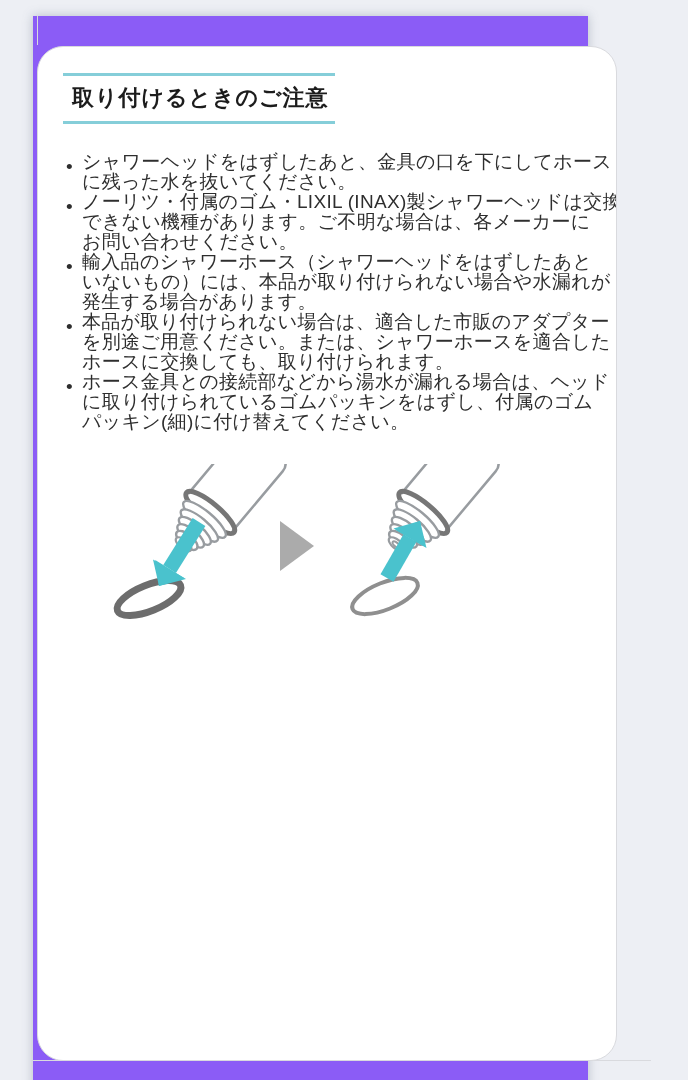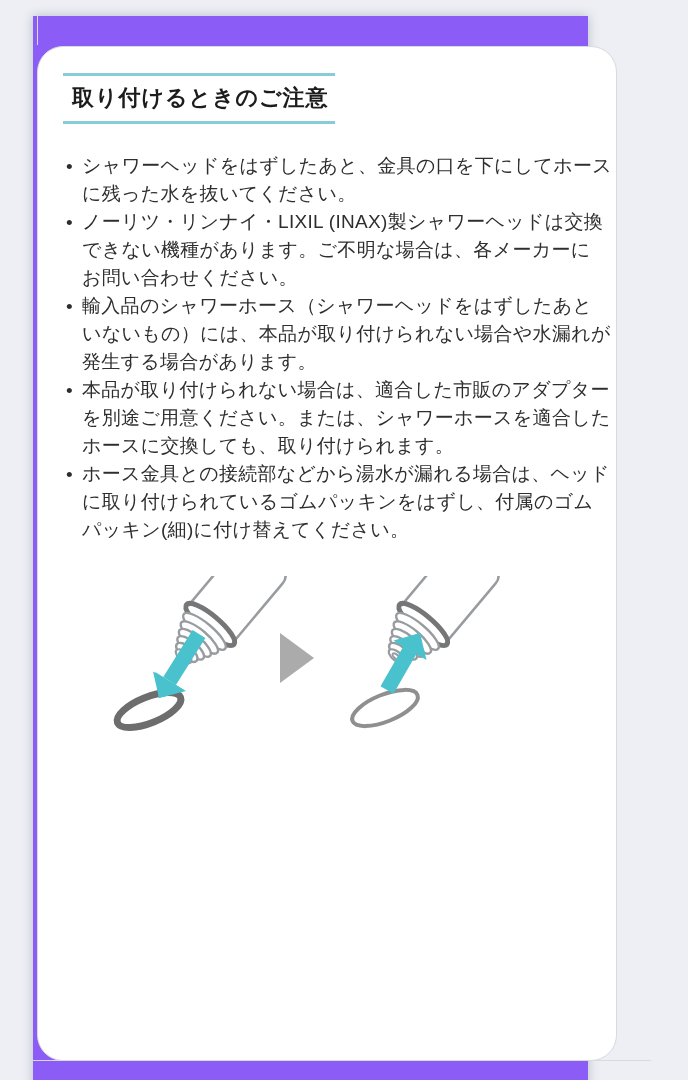--- a/index.html
+++ b/index.html
@@ -26,21 +26,21 @@
     display:inline-block; margin:26px 0 0 0;
     border-top:3px solid var(--heading-rule,#85ced9);
     border-bottom:3px solid var(--heading-rule,#85ced9);
     padding:7px 6px 8px 9px;
     font-size:22px; font-weight:bold; letter-spacing:1px; color:#1c1c1c;
   }
   .notes { margin:28px 0 0 3px; padding:0; list-style:none; }
   .note { display:flex; align-items:flex-start; }
   .bullet { flex:none; width:16px; font-size:19px; line-height:30px; color:var(--text,#2e2e2e); }
   .note-text {
-    font-size:19px; line-height:28px; letter-spacing:0.3px;
+    font-size:19px; line-height:20px; letter-spacing:0.3px;
     color:var(--text,#2e2e2e); white-space:pre;
   }
   .figure { margin:32px 0 0 44px; width:440px; height:170px; }
   .figure svg { display:block; }
 </style>
 </head>
 <body>
 
 <div class="page">
   <div class="sheet">
@@ -53,21 +53,21 @@
       <h2 class="heading">取り付けるときのご注意</h2>
 
       <ul class="notes">
         <li class="note">
           <span class="bullet">•</span>
           <span class="note-text">シャワーヘッドをはずしたあと、金具の口を下にしてホース
 に残った水を抜いてください。</span>
         </li>
         <li class="note">
           <span class="bullet">•</span>
-          <span class="note-text">ノーリツ・リンナイ・LIXIL (INAX)製シャワーヘッドは交換
+          <span class="note-text">ノーリツ・付属のゴム・LIXIL (INAX)製シャワーヘッドは交換
 できない機種があります。ご不明な場合は、各メーカーに
 お問い合わせください。</span>
         </li>
         <li class="note">
           <span class="bullet">•</span>
           <span class="note-text">輸入品のシャワーホース（シャワーヘッドをはずしたあと
 いないもの）には、本品が取り付けられない場合や水漏れが
 発生する場合があります。</span>
         </li>
         <li class="note">

